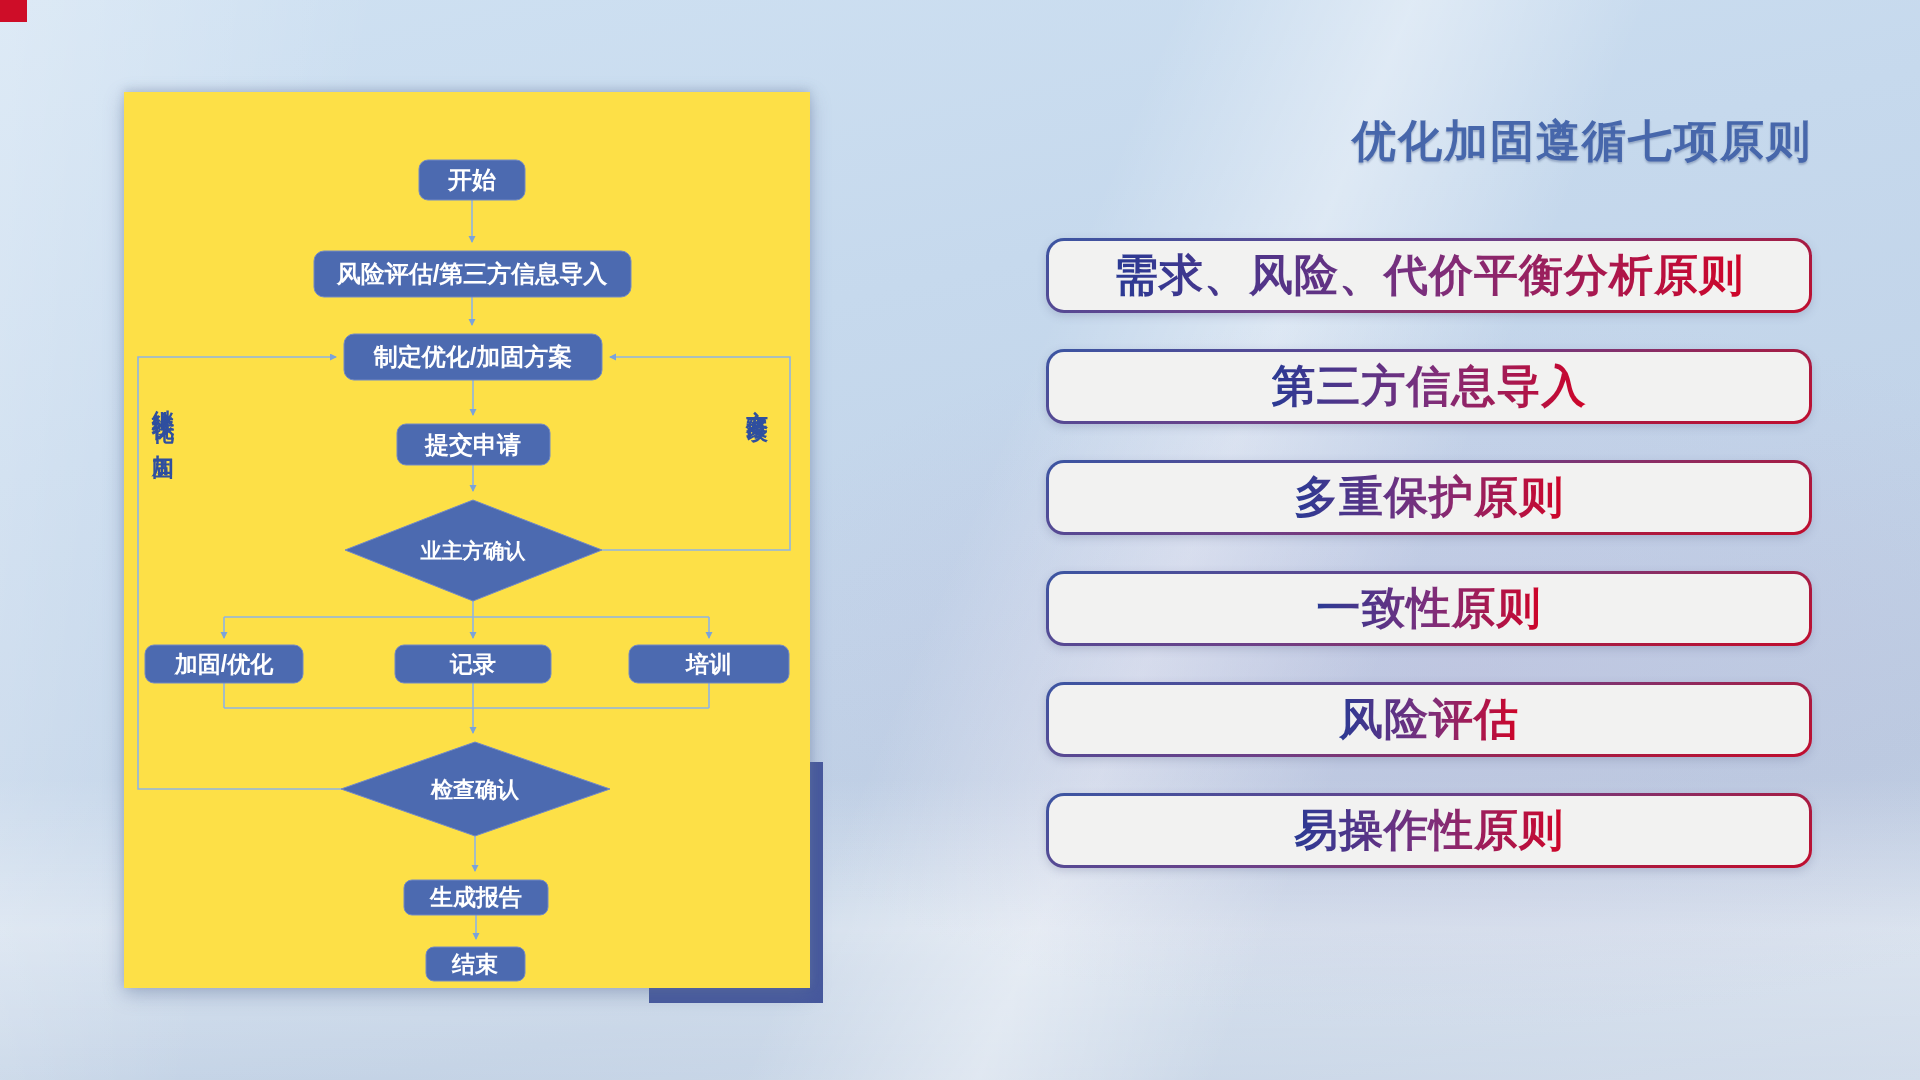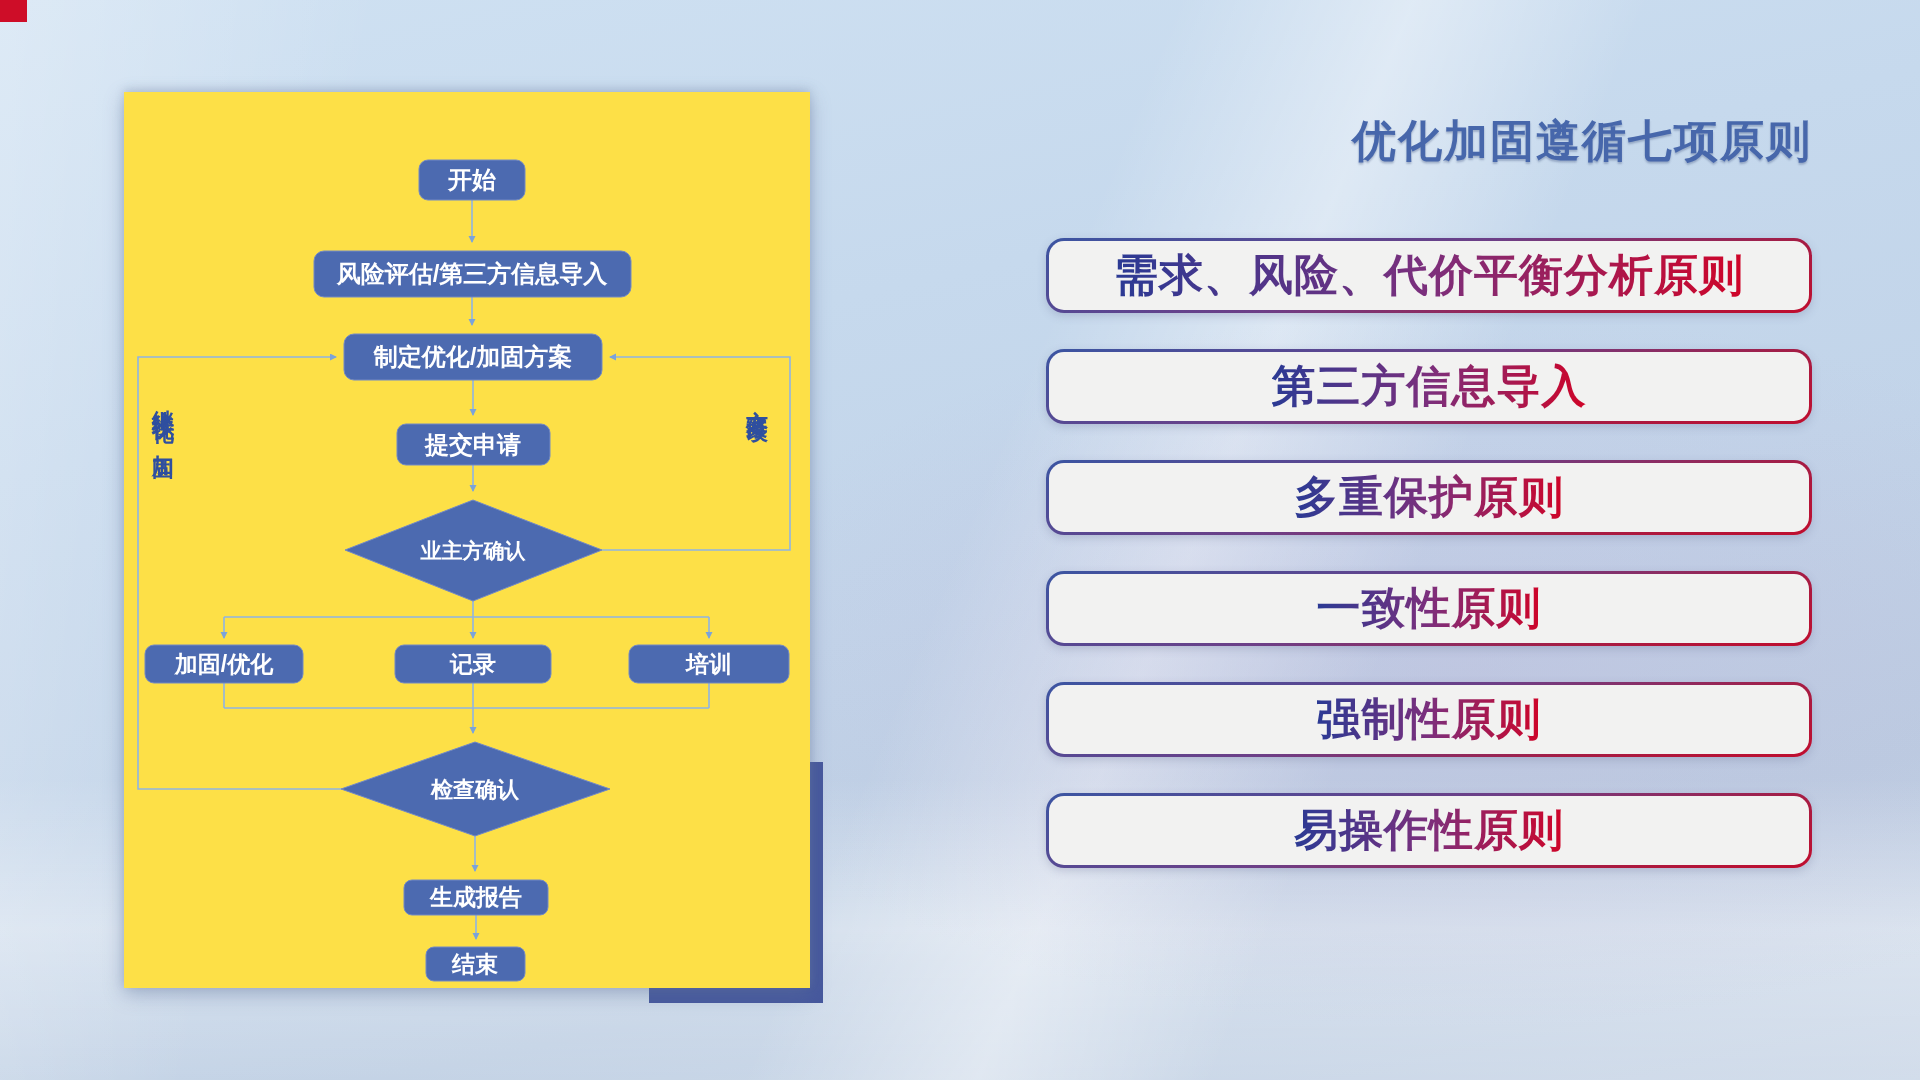--- a/index.html
+++ b/index.html
@@ -152,21 +152,21 @@
       <span class="principle-text">多重保护原则</span>
     </div>
   </div>
   <div class="principle-box">
     <div class="principle-inner">
       <span class="principle-text">一致性原则</span>
     </div>
   </div>
   <div class="principle-box">
     <div class="principle-inner">
-      <span class="principle-text">强制性原则</span>
+      <span class="principle-text">风险评估</span>
     </div>
   </div>
   <div class="principle-box">
     <div class="principle-inner">
       <span class="principle-text">易操作性原则</span>
     </div>
   </div>
 </div>
 
 </body></html>

